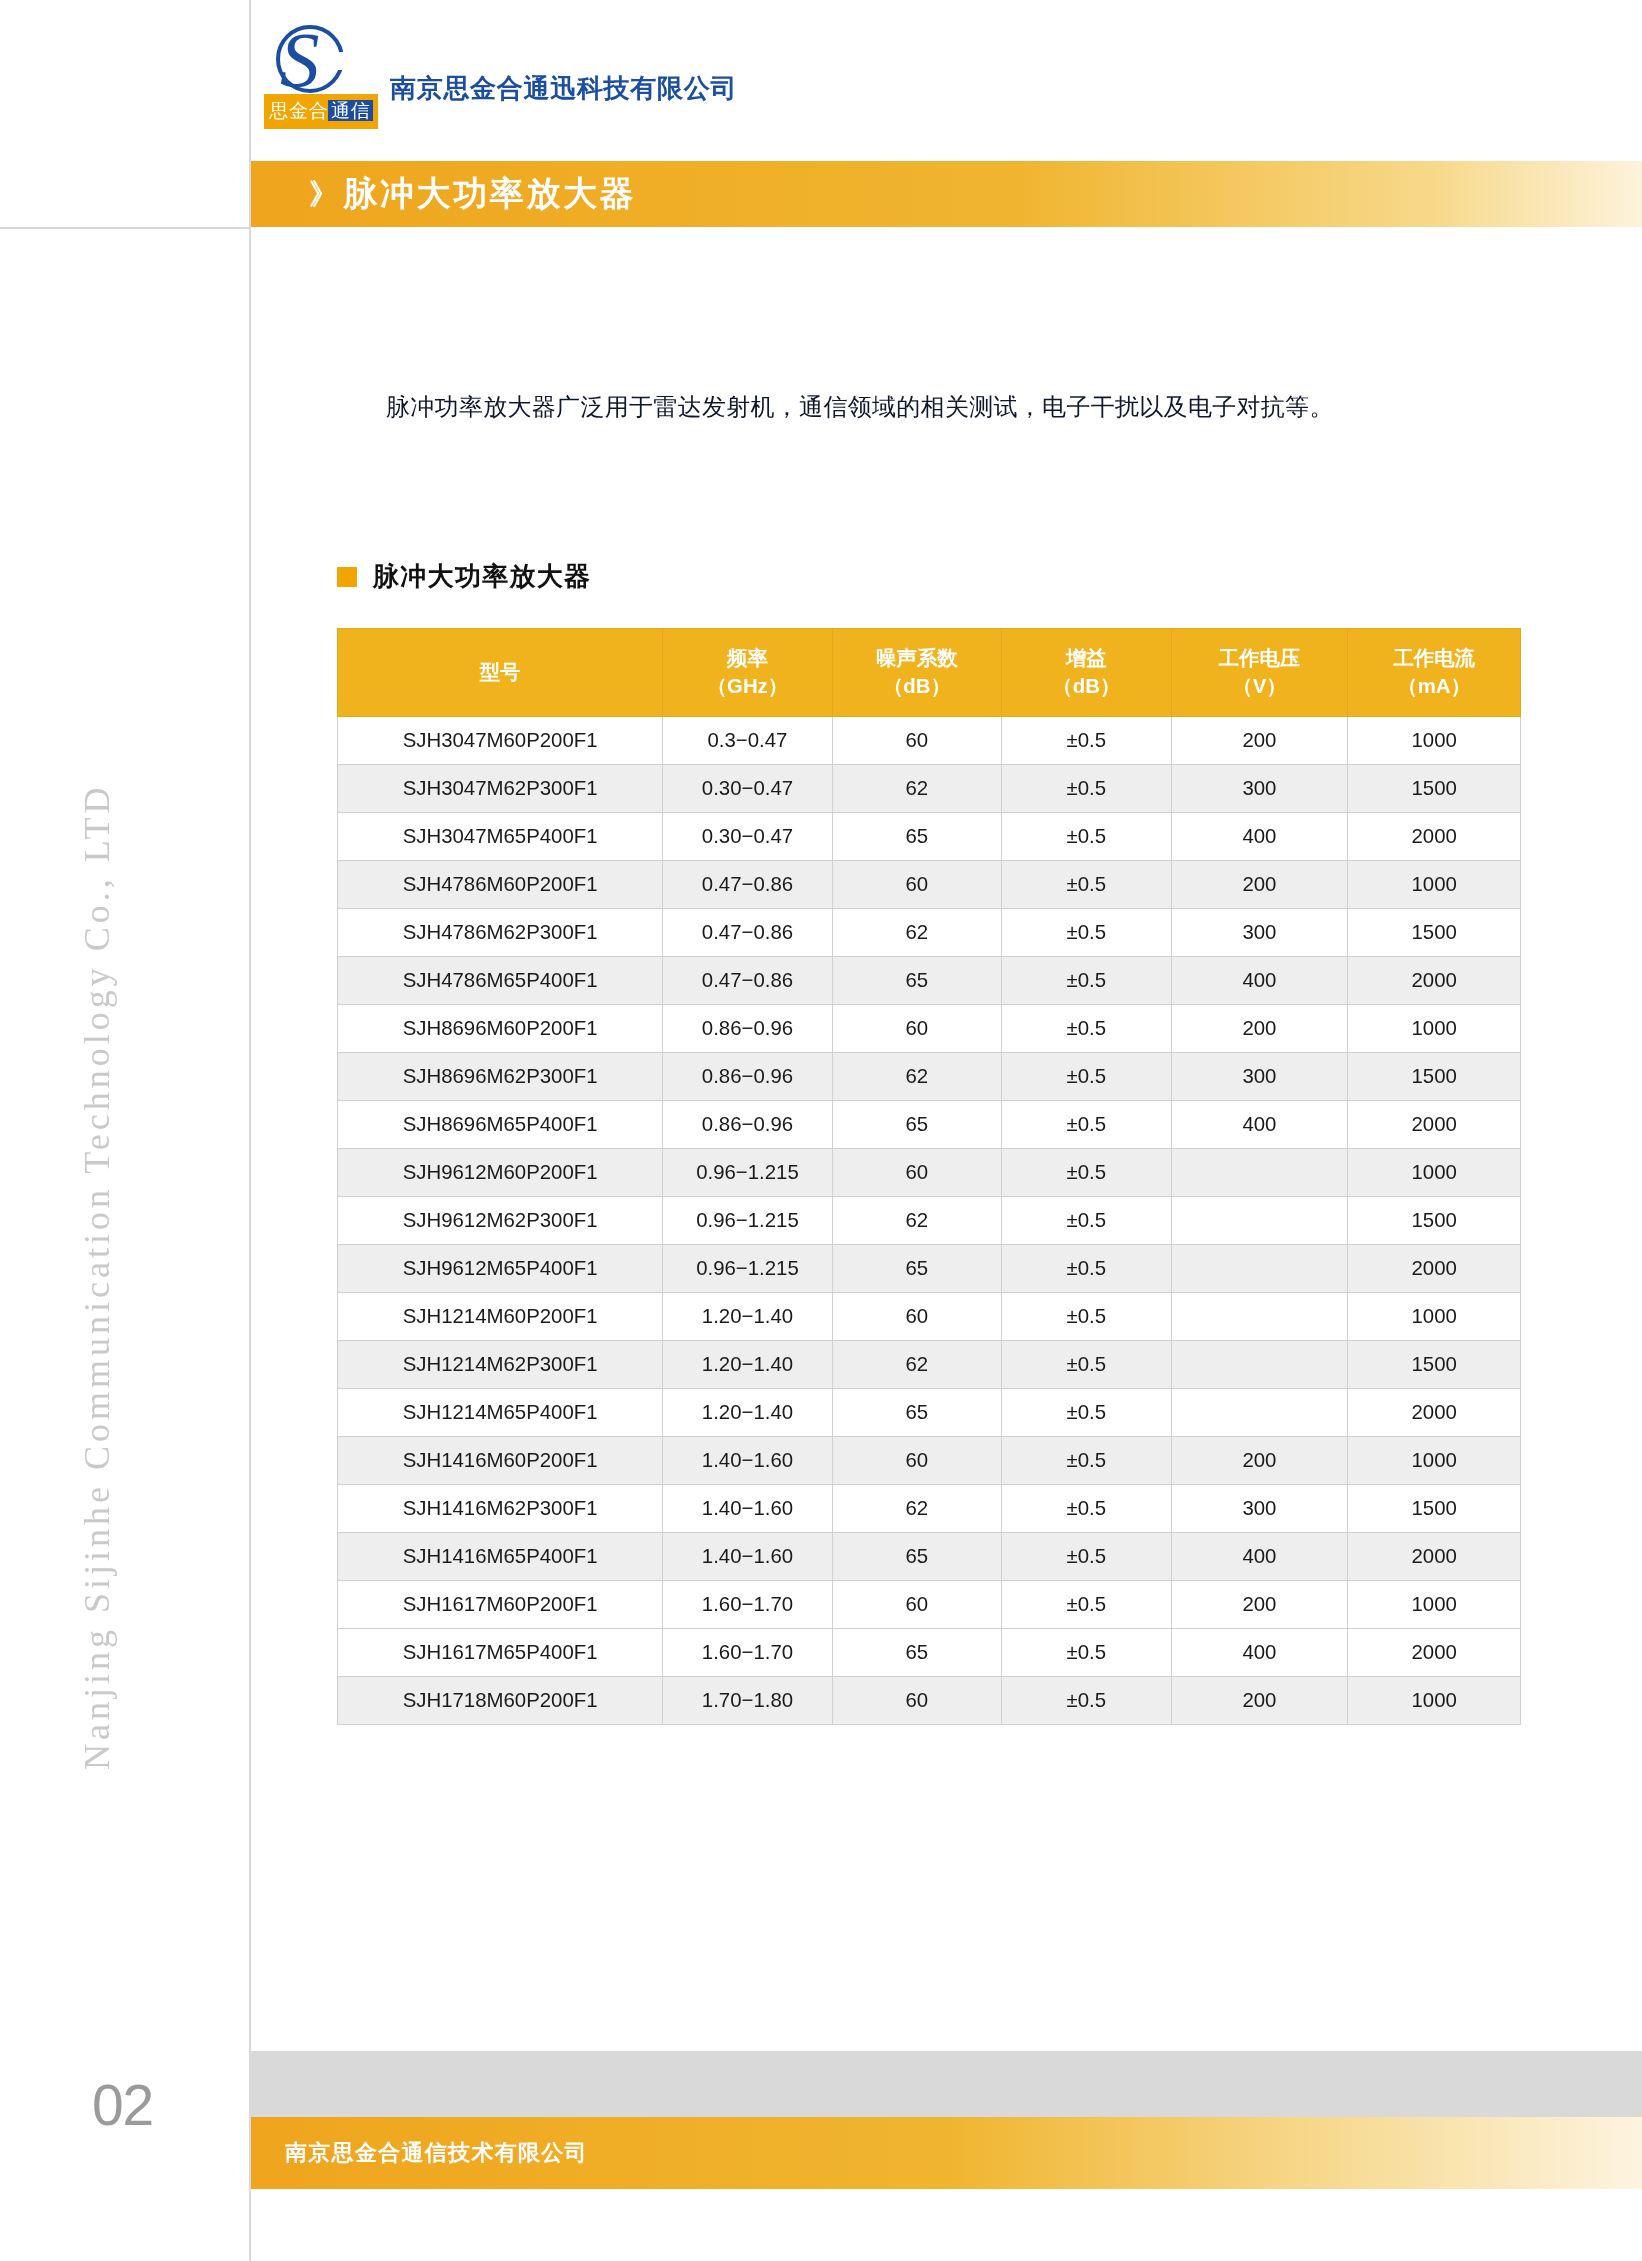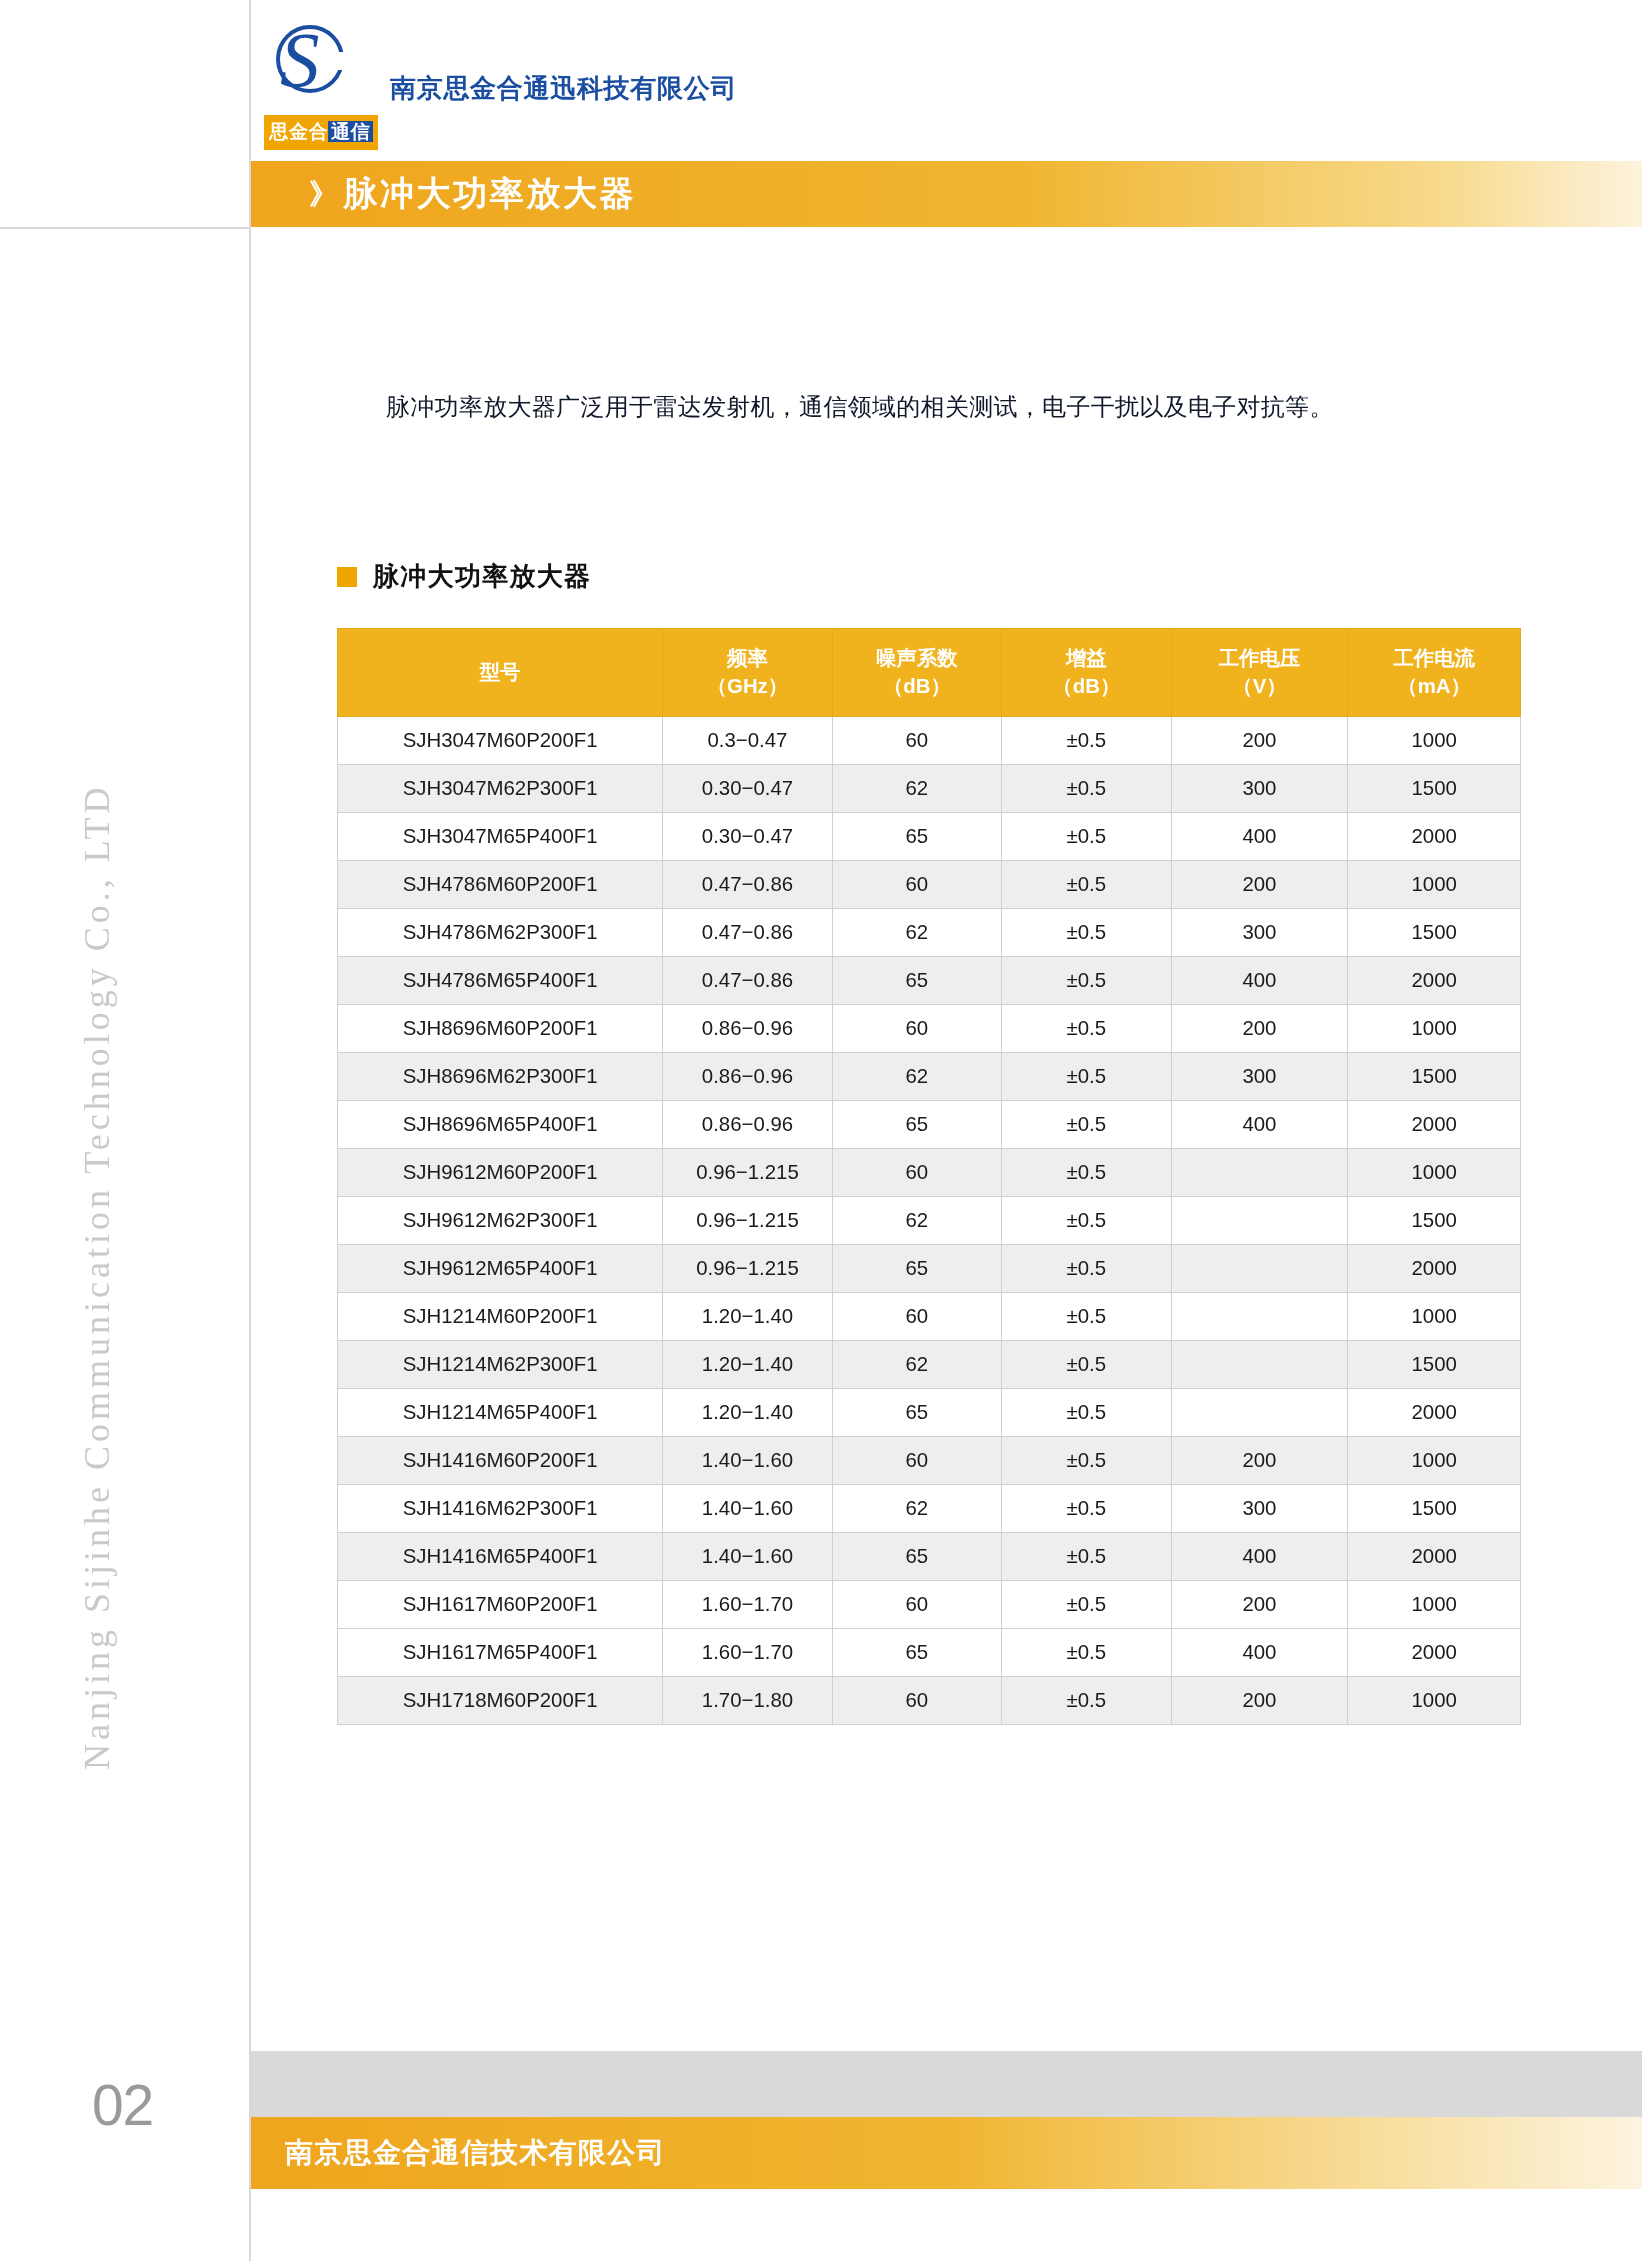--- a/index.html
+++ b/index.html
@@ -106,23 +106,22 @@
     background: #ffffff;
   }
   .logo-cn-badge {
     position: absolute;
     left: 0px;
     top: 74px;
     padding: 4px 5.3px 5.3px 5.3px;
     background: #f0a500;
     color: #ffffff;
     font-size: 19px;
-    font-weight: bold;
+    font-weight: normal;
     letter-spacing: 0.7px;
-    margin-top: 21px;
   }
   .logo-cn-badge .blue {
     background: #1b4ea0;
     padding: 0 2.6px;
   }
   .company-name {
     position: absolute;
     left: 139px;
     top: 71px;
     font-size: 26px;
@@ -260,21 +259,21 @@
     left: 251px;
     top: 2117px;
     width: 1391px;
     height: 72px;
     background: linear-gradient(to right, #efa51d 0%, #f0b52f 50%, #f8dfa0 82%, #fdf4e0 100%);
     display: flex;
     align-items: center;
   }
   .footer-text {
     margin-left: 34px;
-    font-size: 28px;
+    font-size: 22px;
     color: #ffffff;
     font-weight: bold;
     letter-spacing: 1.3px;
   }
   .bottom-white {
     position: absolute;
     left: 251px;
     top: 2190px;
     width: 1391px;
     height: 72px;

